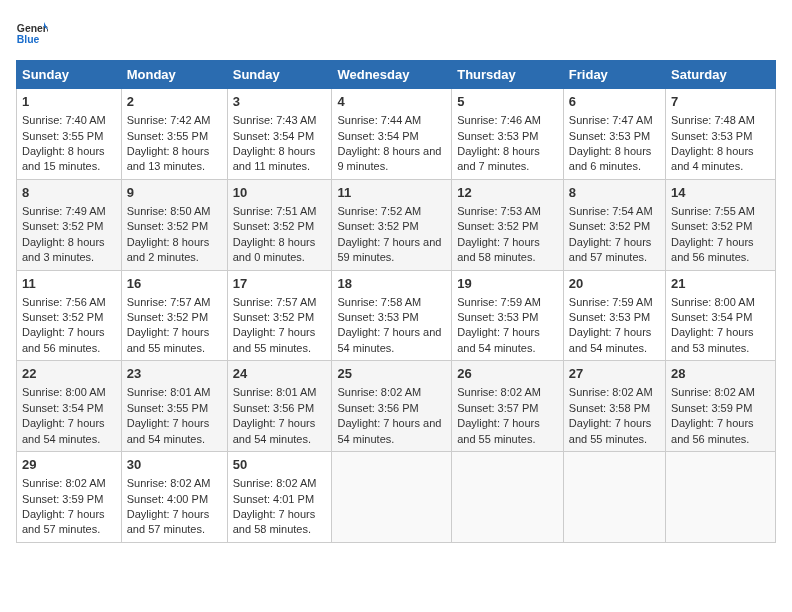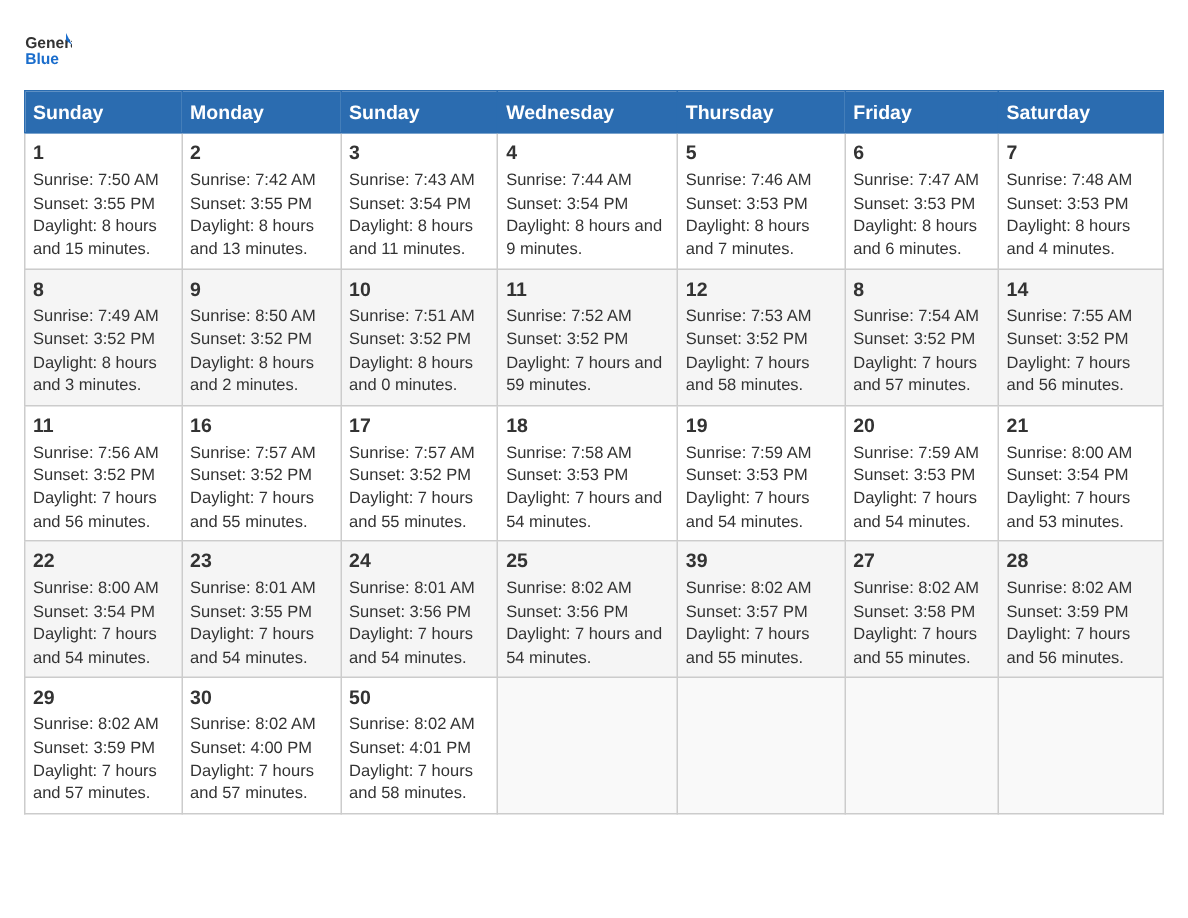--- a/index.html
+++ b/index.html
@@ -94,21 +94,21 @@
         <th>Monday</th>
         <th>Sunday</th>
         <th>Wednesday</th>
         <th>Thursday</th>
         <th>Friday</th>
         <th>Saturday</th>
       </tr>
   </thead>
   <tbody id="cal-body">
   <tr>
-        <td><span class="day-num">1</span><span>Sunrise: 7:50 AM</span><br><span>Sunset: 3:55 PM</span><br><span>Daylight: 8 hours and 15 minutes.</span></td>
+        <td><span class="day-num">1</span><span>Sunrise: 7:40 AM</span><br><span>Sunset: 3:55 PM</span><br><span>Daylight: 8 hours and 15 minutes.</span></td>
         <td><span class="day-num">2</span><span>Sunrise: 7:42 AM</span><br><span>Sunset: 3:55 PM</span><br><span>Daylight: 8 hours and 13 minutes.</span></td>
         <td><span class="day-num">3</span><span>Sunrise: 7:43 AM</span><br><span>Sunset: 3:54 PM</span><br><span>Daylight: 8 hours and 11 minutes.</span></td>
         <td><span class="day-num">4</span><span>Sunrise: 7:44 AM</span><br><span>Sunset: 3:54 PM</span><br><span>Daylight: 8 hours and 9 minutes.</span></td>
         <td><span class="day-num">5</span><span>Sunrise: 7:46 AM</span><br><span>Sunset: 3:53 PM</span><br><span>Daylight: 8 hours and 7 minutes.</span></td>
         <td><span class="day-num">6</span><span>Sunrise: 7:47 AM</span><br><span>Sunset: 3:53 PM</span><br><span>Daylight: 8 hours and 6 minutes.</span></td>
         <td><span class="day-num">7</span><span>Sunrise: 7:48 AM</span><br><span>Sunset: 3:53 PM</span><br><span>Daylight: 8 hours and 4 minutes.</span></td>
       </tr>
       <tr>
         <td><span class="day-num">8</span><span>Sunrise: 7:49 AM</span><br><span>Sunset: 3:52 PM</span><br><span>Daylight: 8 hours and 3 minutes.</span></td>
         <td><span class="day-num">9</span><span>Sunrise: 8:50 AM</span><br><span>Sunset: 3:52 PM</span><br><span>Daylight: 8 hours and 2 minutes.</span></td>
@@ -125,21 +125,21 @@
         <td><span class="day-num">18</span><span>Sunrise: 7:58 AM</span><br><span>Sunset: 3:53 PM</span><br><span>Daylight: 7 hours and 54 minutes.</span></td>
         <td><span class="day-num">19</span><span>Sunrise: 7:59 AM</span><br><span>Sunset: 3:53 PM</span><br><span>Daylight: 7 hours and 54 minutes.</span></td>
         <td><span class="day-num">20</span><span>Sunrise: 7:59 AM</span><br><span>Sunset: 3:53 PM</span><br><span>Daylight: 7 hours and 54 minutes.</span></td>
         <td><span class="day-num">21</span><span>Sunrise: 8:00 AM</span><br><span>Sunset: 3:54 PM</span><br><span>Daylight: 7 hours and 53 minutes.</span></td>
       </tr>
       <tr>
         <td><span class="day-num">22</span><span>Sunrise: 8:00 AM</span><br><span>Sunset: 3:54 PM</span><br><span>Daylight: 7 hours and 54 minutes.</span></td>
         <td><span class="day-num">23</span><span>Sunrise: 8:01 AM</span><br><span>Sunset: 3:55 PM</span><br><span>Daylight: 7 hours and 54 minutes.</span></td>
         <td><span class="day-num">24</span><span>Sunrise: 8:01 AM</span><br><span>Sunset: 3:56 PM</span><br><span>Daylight: 7 hours and 54 minutes.</span></td>
         <td><span class="day-num">25</span><span>Sunrise: 8:02 AM</span><br><span>Sunset: 3:56 PM</span><br><span>Daylight: 7 hours and 54 minutes.</span></td>
-        <td><span class="day-num">39</span><span>Sunrise: 8:02 AM</span><br><span>Sunset: 3:57 PM</span><br><span>Daylight: 7 hours and 55 minutes.</span></td>
+        <td><span class="day-num">26</span><span>Sunrise: 8:02 AM</span><br><span>Sunset: 3:57 PM</span><br><span>Daylight: 7 hours and 55 minutes.</span></td>
         <td><span class="day-num">27</span><span>Sunrise: 8:02 AM</span><br><span>Sunset: 3:58 PM</span><br><span>Daylight: 7 hours and 55 minutes.</span></td>
         <td><span class="day-num">28</span><span>Sunrise: 8:02 AM</span><br><span>Sunset: 3:59 PM</span><br><span>Daylight: 7 hours and 56 minutes.</span></td>
       </tr>
       <tr>
         <td><span class="day-num">29</span><span>Sunrise: 8:02 AM</span><br><span>Sunset: 3:59 PM</span><br><span>Daylight: 7 hours and 57 minutes.</span></td>
         <td><span class="day-num">30</span><span>Sunrise: 8:02 AM</span><br><span>Sunset: 4:00 PM</span><br><span>Daylight: 7 hours and 57 minutes.</span></td>
         <td><span class="day-num">50</span><span>Sunrise: 8:02 AM</span><br><span>Sunset: 4:01 PM</span><br><span>Daylight: 7 hours and 58 minutes.</span></td>
         <td class="empty-cell"></td>
         <td class="empty-cell"></td>
         <td class="empty-cell"></td>

